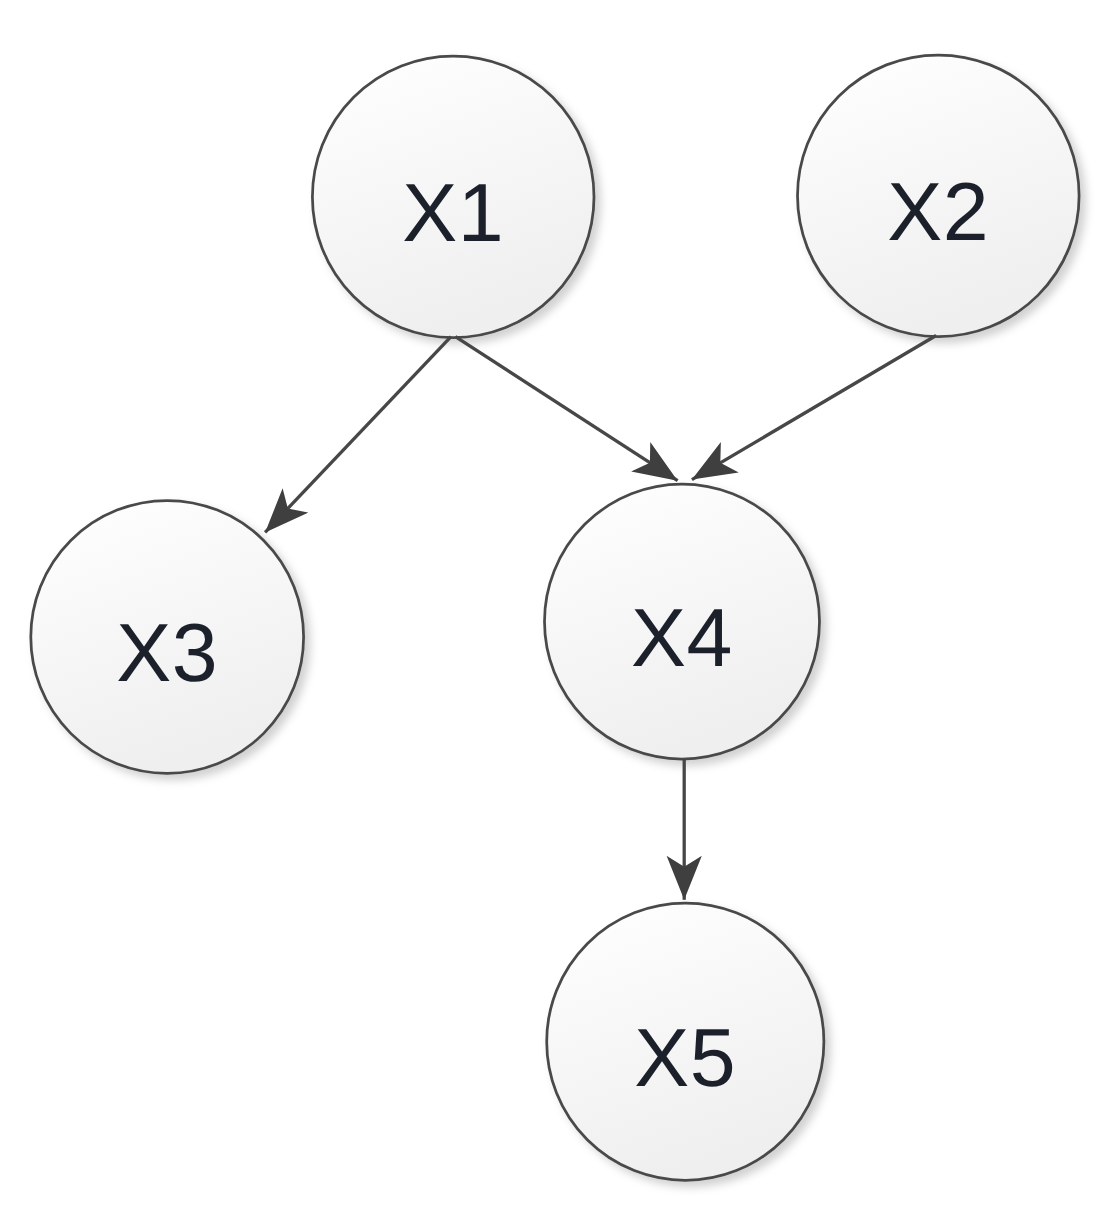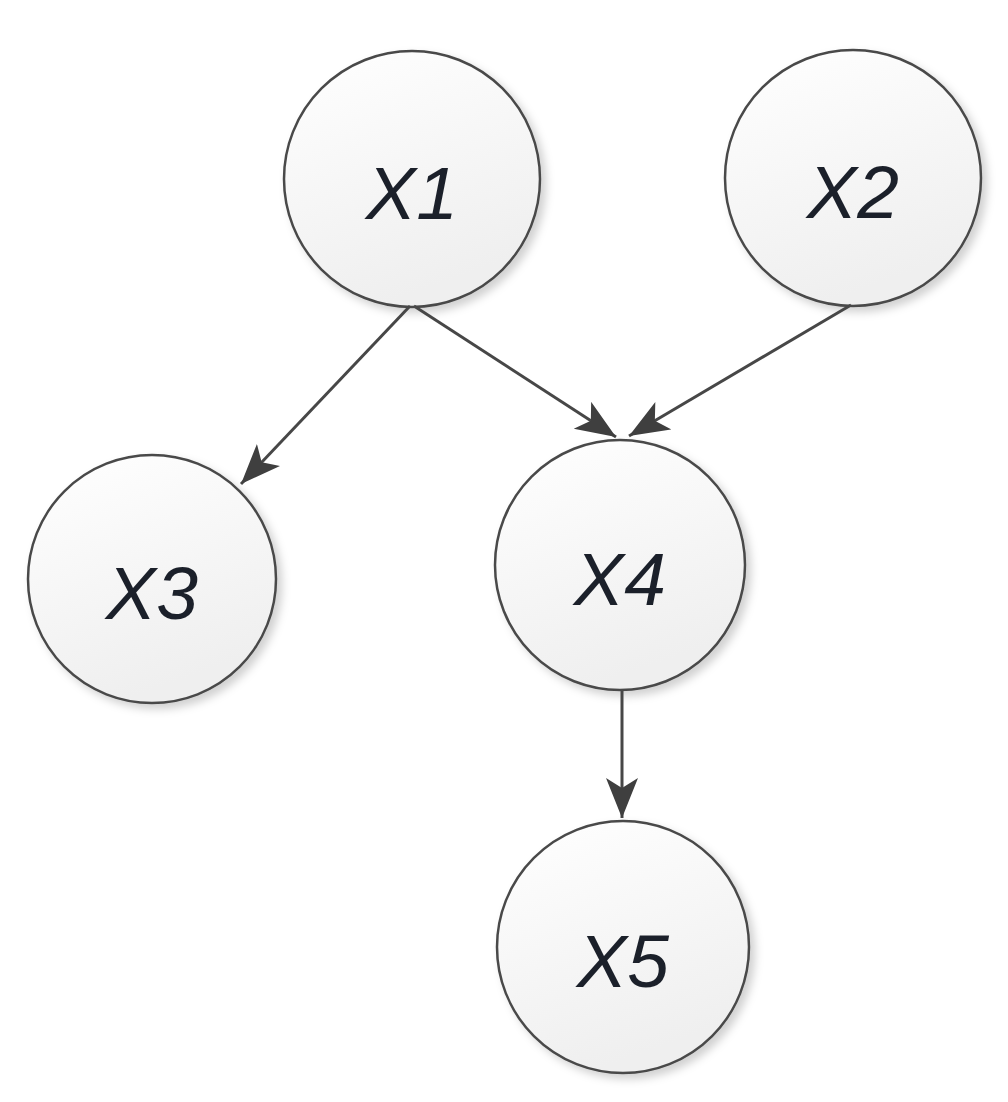--- a/index.html
+++ b/index.html
@@ -9,21 +9,20 @@
     width: 1008px;
     height: 1102px;
     overflow: hidden;
     font-family: "Liberation Sans", sans-serif;
   }
   .diagram-wrap {
     position: relative;
     width: 1008px;
     height: 1102px;
     background: #ffffff;
-    font-style: italic;
   }
   svg { display: block; }
   .node-circle {
     stroke-linejoin: round;
   }
   .node-label {
     text-anchor: middle;
     font-family: "Liberation Sans", sans-serif;
     font-weight: 400;
     letter-spacing: 0.5px;

